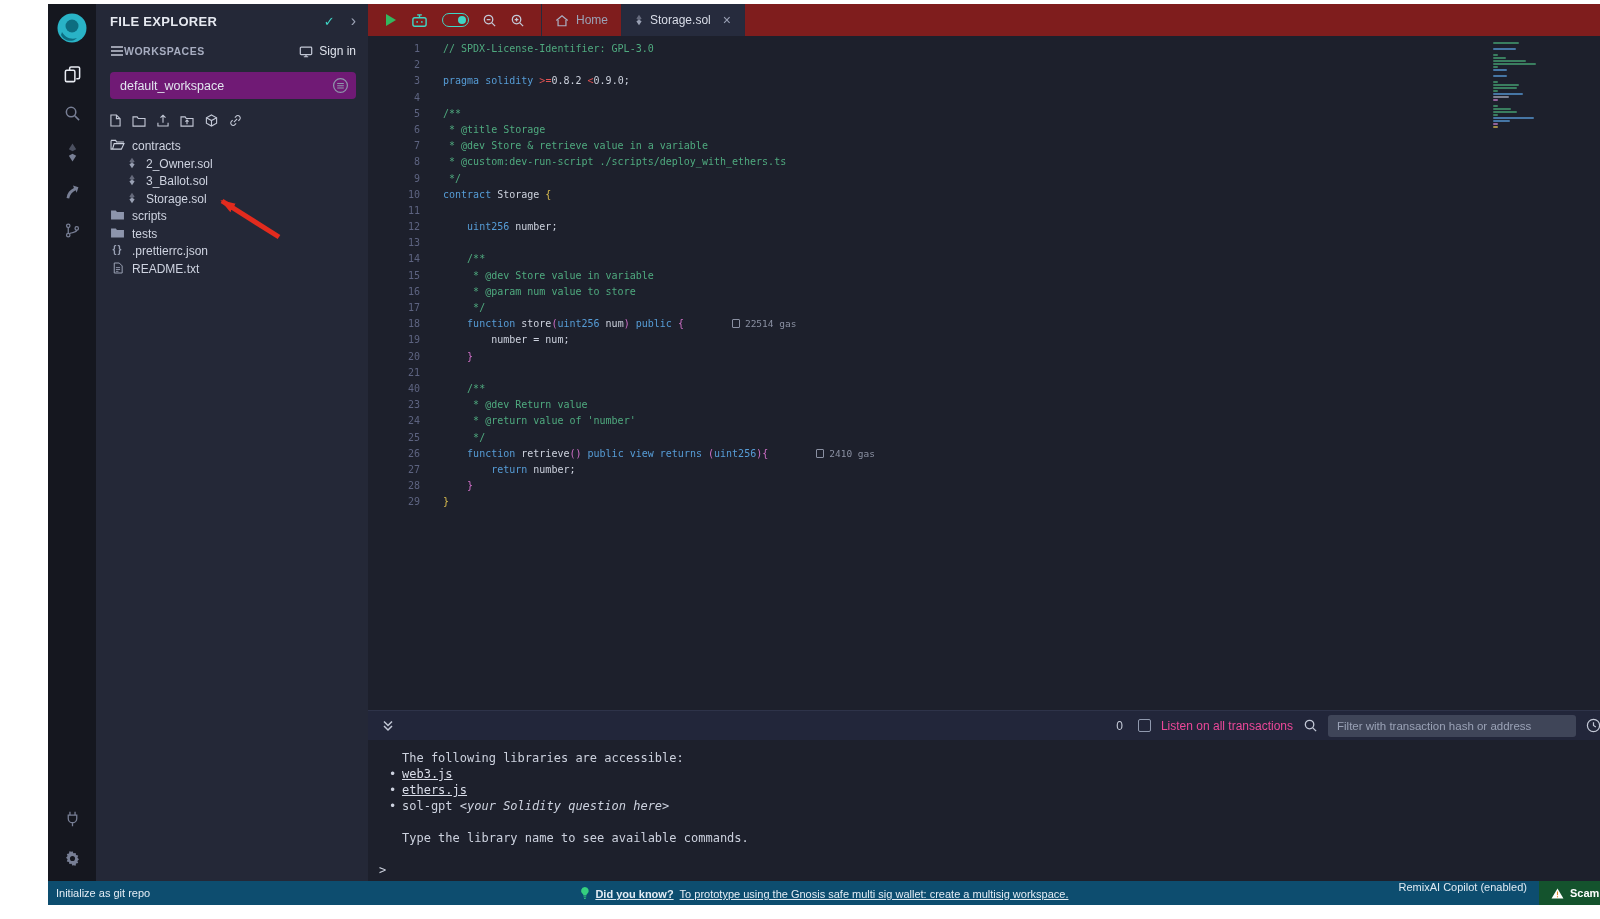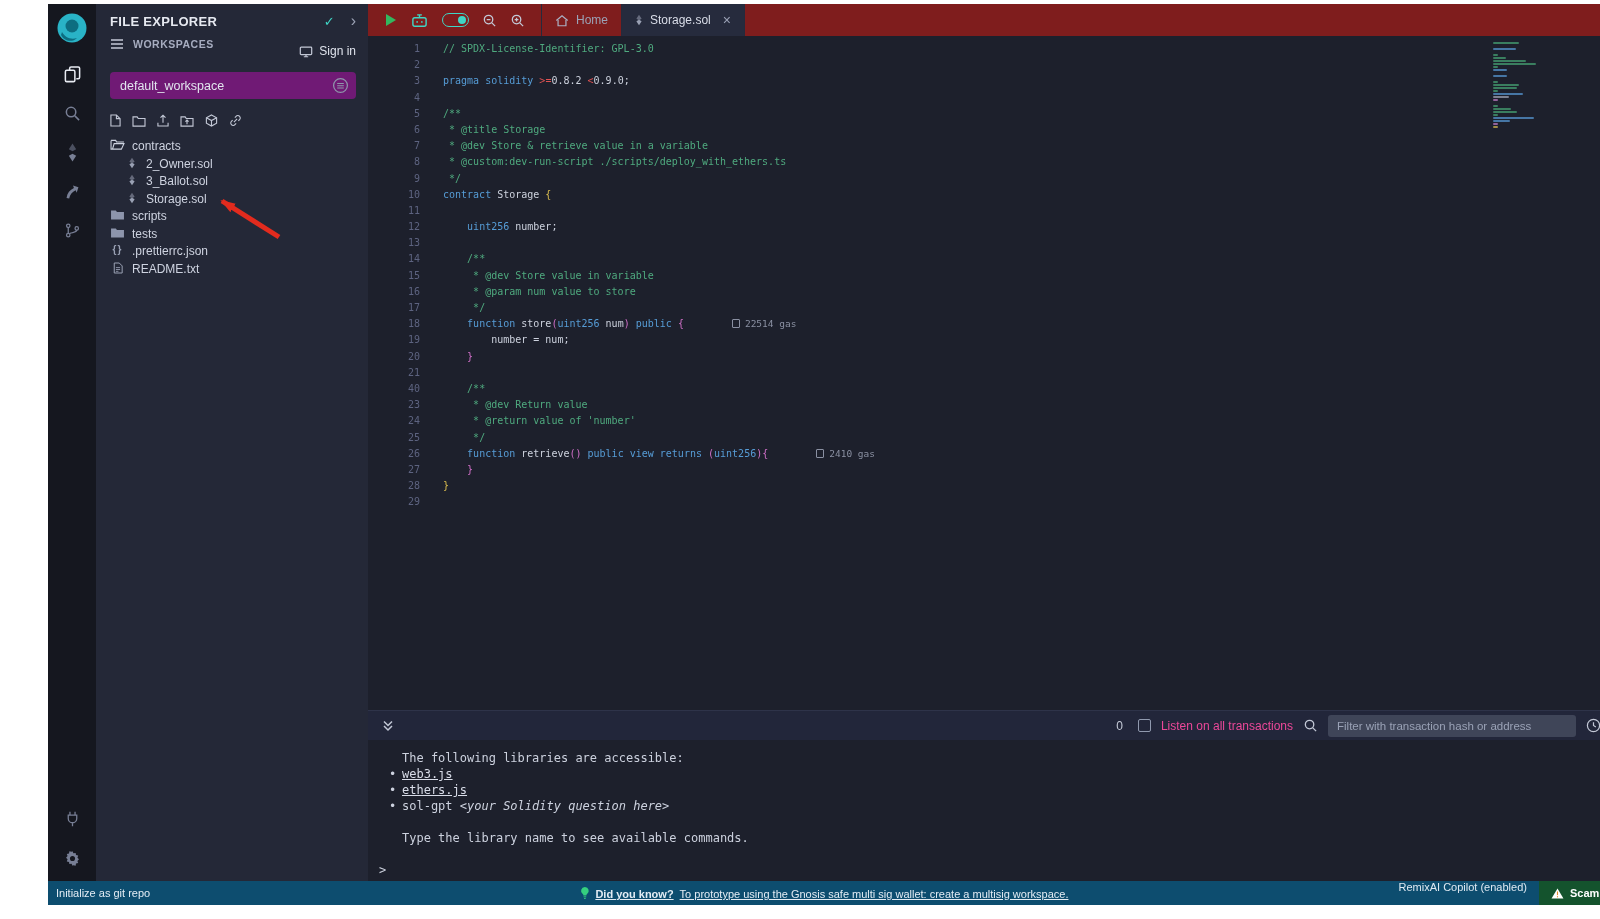--- a/index.html
+++ b/index.html
@@ -15,21 +15,21 @@
   .ib.active { color:#e8ebf2; }
   .ib-bottom { margin-top:auto; display:flex; flex-direction:column; gap:14px; align-items:center; color:#787f95; }
   .ib-bottom .ib { margin-bottom:0; }
 
   
   .sidepanel { width:272px; background:#242837; position:relative; display:flex; flex-direction:column; font-size:12px; color:#ccd1de; flex:none; }
   .sp-header { height:34px; display:flex; align-items:center; padding:0 12px 0 14px; }
   .sp-title { font-size:13px; font-weight:700; color:#e6e9f0; letter-spacing:.3px; flex:1; }
   .sp-check { color:#3fd6c5; font-size:13px; margin-right:16px; font-weight:700; }
   .sp-chev { color:#9aa1b4; font-size:16px; cursor:pointer; line-height:1; }
-  .sp-workspaces { height:26px; display:flex; padding:0 12px 0 14px; gap:9px; }
+  .sp-workspaces { height:26px; display:flex; align-items:center; padding:0 12px 0 14px; }
   .ws-label { font-size:10.5px; letter-spacing:.5px; color:#a7adc0; font-weight:700; flex:1; }
   .signin { display:flex; align-items:center; gap:6px; color:#dfe3ec; font-size:12px; cursor:pointer; }
   .ws-select { margin:8px 12px 2px 14px; height:27px; background:#701a75; border-radius:4px; display:flex; align-items:center; padding:0 7px 0 10px; cursor:pointer; }
   .ws-name { flex:1; font-size:12.5px; color:#e2e5ee; }
   .file-actions { display:flex; gap:11px; padding:13px 14px 7px; color:#c3c8d6; align-items:center; }
   .fa { cursor:pointer; display:flex; }
   .file-tree { margin-top:5px; }
   .tree-row { height:17.5px; display:flex; align-items:flex-start; gap:7px; cursor:pointer; }
   .tree-ic { width:15px; display:flex; justify-content:center; }
   .json-glyph { color:#9aa1b4; font-size:10px; font-weight:700; letter-spacing:1px; }
@@ -403,20 +403,21 @@
               <div class="code-line"><span class="tk-t">    </span><span class="tk-c"> */</span></div>
               <div class="code-line"><span class="tk-t">    </span><span class="tk-k">function</span><span class="tk-t"> store</span><span class="tk-b2">(</span><span class="tk-k">uint256</span><span class="tk-t"> num</span><span class="tk-b2">)</span><span class="tk-t"> </span><span class="tk-k">public</span><span class="tk-t"> </span><span class="tk-b2">{</span><span class="gas">22514 gas</span></div>
               <div class="code-line"><span class="tk-t">        number = num;</span></div>
               <div class="code-line"><span class="tk-t">    </span><span class="tk-b2">}</span></div>
               <div class="code-line"></div>
               <div class="code-line"><span class="tk-t">    </span><span class="tk-c">/**</span></div>
               <div class="code-line"><span class="tk-t">    </span><span class="tk-c"> * @dev Return value</span></div>
               <div class="code-line"><span class="tk-t">    </span><span class="tk-c"> * @return value of 'number'</span></div>
               <div class="code-line"><span class="tk-t">    </span><span class="tk-c"> */</span></div>
               <div class="code-line"><span class="tk-t">    </span><span class="tk-k">function</span><span class="tk-t"> retrieve</span><span class="tk-b2">()</span><span class="tk-t"> </span><span class="tk-k">public</span><span class="tk-t"> </span><span class="tk-k">view</span><span class="tk-t"> </span><span class="tk-k">returns</span><span class="tk-t"> </span><span class="tk-b2">(</span><span class="tk-k">uint256</span><span class="tk-b2">)</span><span class="tk-b2">{</span><span class="gas">2410 gas</span></div>
+              <div class="code-line"><span class="tk-t">        </span><span class="tk-k">return</span><span class="tk-t"> number;</span></div>
               <div class="code-line"><span class="tk-t">    </span><span class="tk-b2">}</span></div>
               <div class="code-line"><span class="tk-b1">}</span></div>
             </div>
           <div class="minimap">
               <div class="mm-line" style="width: 26px; background: rgb(63, 143, 104);"></div>
               <div class="mm-line"></div>
               <div class="mm-line" style="width: 23px; background: rgb(77, 134, 187);"></div>
               <div class="mm-line"></div>
               <div class="mm-line" style="width: 5px; background: rgb(63, 143, 104);"></div>
               <div class="mm-line" style="width: 13px; background: rgb(63, 143, 104);"></div>

